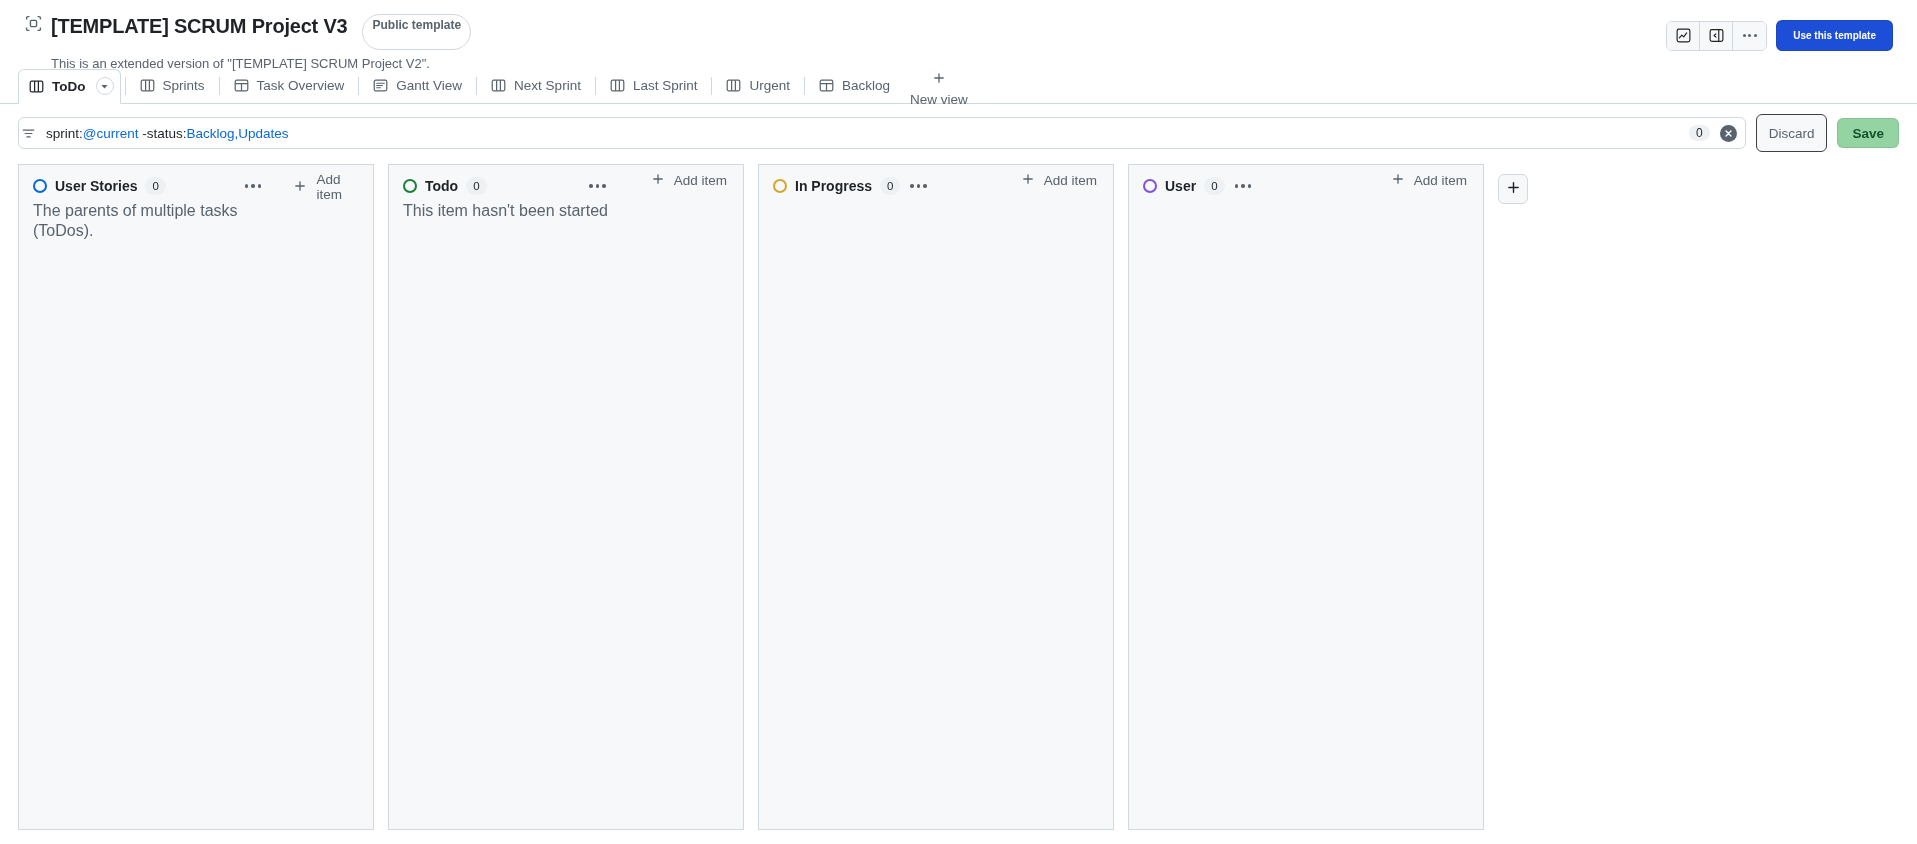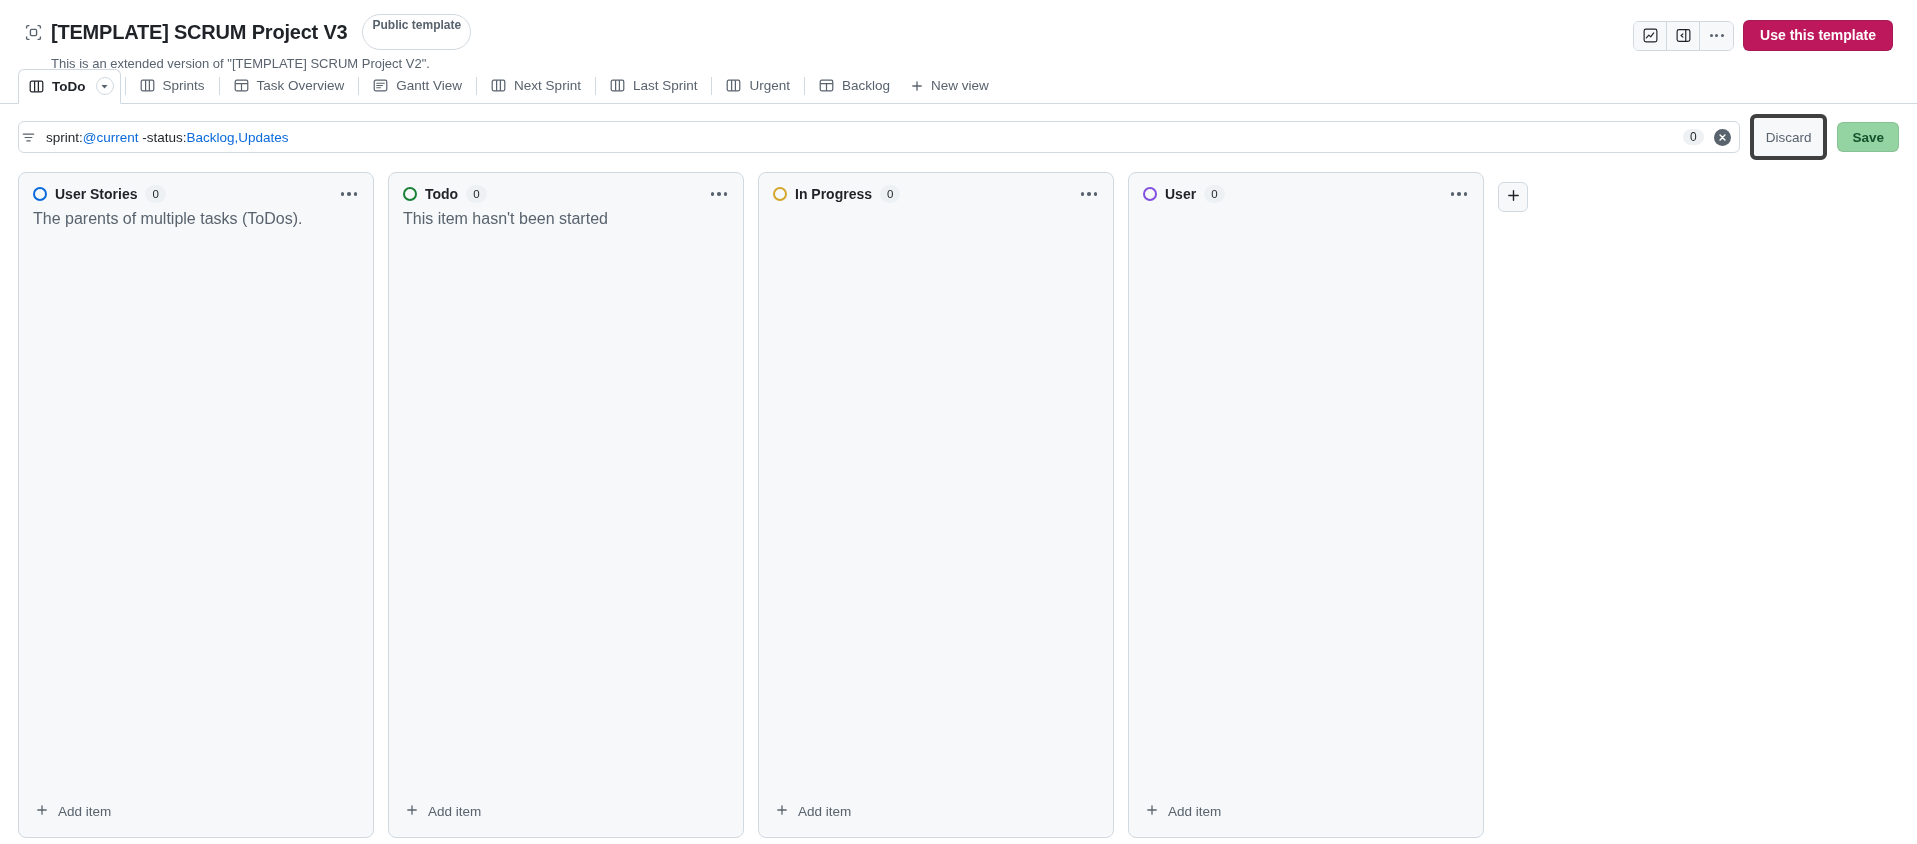--- a/index.html
+++ b/index.html
@@ -11,21 +11,21 @@
     color: #1f2328;
     overflow: hidden;
   }
 
   
   .page-header {
     position: relative;
     padding: 14px 24px 0 24px;
     height: 68px;
   }
-  .title-row { display: flex; align-items: center; gap: 9px; }
+  .title-row { display: flex; align-items: flex-start; gap: 9px; }
   .project-icon {
     width: 18px; height: 18px;
     display: inline-flex; align-items: center; justify-content: center;
     color: #59636e;
     flex: none;
   }
   .project-title {
     font-size: 20px;
     font-weight: 700;
     letter-spacing: -0.2px;
@@ -73,25 +73,25 @@
     display: flex; align-items: center; justify-content: center;
     cursor: pointer;
     color: #1f2328;
     padding: 0;
     border-right: 1px solid #d1d9e0;
   }
   .btn-group > button:last-child { border-right: none; }
   .dots { display: flex; gap: 2.5px; align-items: center; }
   .dots span { width: 3px; height: 3px; border-radius: 50%; background: #59636e; display: block; }
   .btn-primary {
-    background: #be185d;
+    background: #1d4ed8;
     color: #ffffff;
     border: 1px solid rgba(31,35,40,0.15);
     border-radius: 6px;
-    font-size: 14px;
+    font-size: 10px;
     font-weight: 600;
     padding: 0 16px;
     height: 31px;
     line-height: 29px;
     cursor: pointer;
     font-family: inherit;
     white-space: nowrap;
   }
 
   
@@ -133,21 +133,21 @@
   }
   .tab-caret {
     width: 18px; height: 18px;
     border: 1px solid #d1d9e0;
     border-radius: 50%;
     display: inline-flex; align-items: center; justify-content: center;
     margin-left: 2px;
     background: #fff;
     cursor: pointer;
   }
-  .tab-new { color: #59636e; gap: 7px; }
+  .tab-new { color: #59636e; gap: 7px; flex-direction: column; }
 
   
   .filter-row {
     display: flex; align-items: center;
     padding: 10px 18px 8px 18px;
     gap: 10px;
   }
   .filter-box {
     flex: 1 1 auto;
     height: 32px;
@@ -178,22 +178,22 @@
     flex: none;
   }
   .filter-clear {
     width: 17px; height: 17px; border-radius: 50%;
     background: #59636e; color: #fff;
     display: inline-flex; align-items: center; justify-content: center;
     font-size: 11px; line-height: 1; cursor: pointer; flex: none;
     font-weight: 700;
   }
   .btn-discard {
-    height: 46px;
-    border: 4px solid #404040;
+    height: 38px;
+    border: 1px solid #404040;
     border-radius: 6px;
     background: #f6f8fa;
     color: #59636e;
     font-size: 13.5px;
     font-weight: 500;
     padding: 0 12px;
     cursor: pointer;
     font-family: inherit;
     flex: none;
   }
@@ -217,24 +217,24 @@
     gap: 14px;
     padding: 4px 18px 10px 18px;
     height: calc(844px - 164px);
     align-items: flex-start;
   }
   .column {
     width: 356px;
     flex: none;
     background: #f6f8fa;
     border: 1px solid #d1d9e0;
-    border-radius: 8px;
+    border-radius: 0;
     height: 100%;
     display: flex;
-    flex-direction: column;
+    flex-direction: row;
     overflow: hidden;
   }
   .col-head {
     padding: 12px 14px 0 14px;
   }
   .col-head-top {
     display: flex; align-items: center; gap: 8px;
   }
   .status-dot {
     width: 14px; height: 14px;

